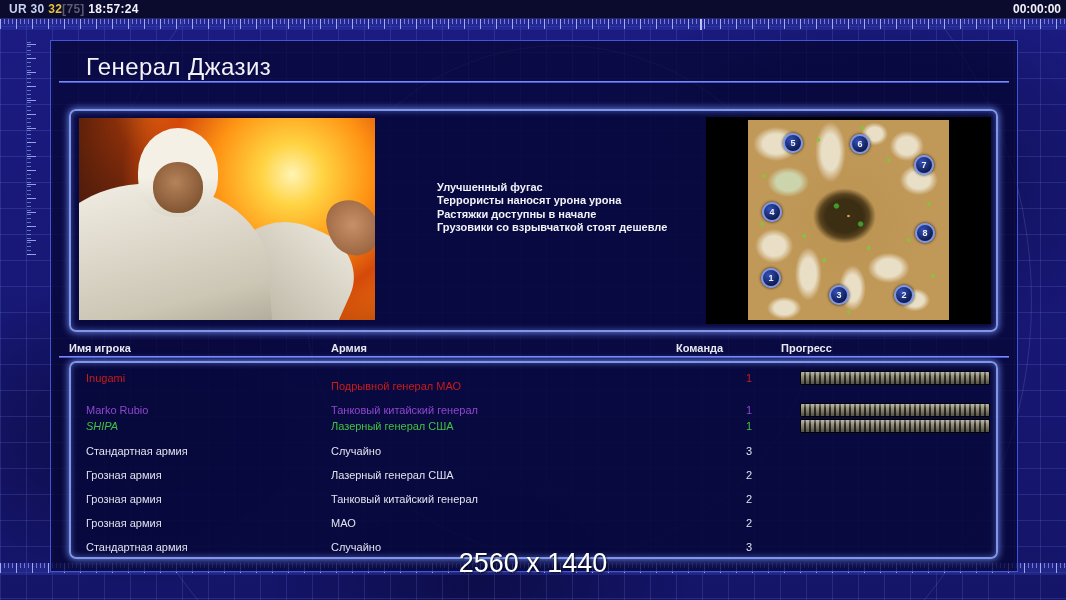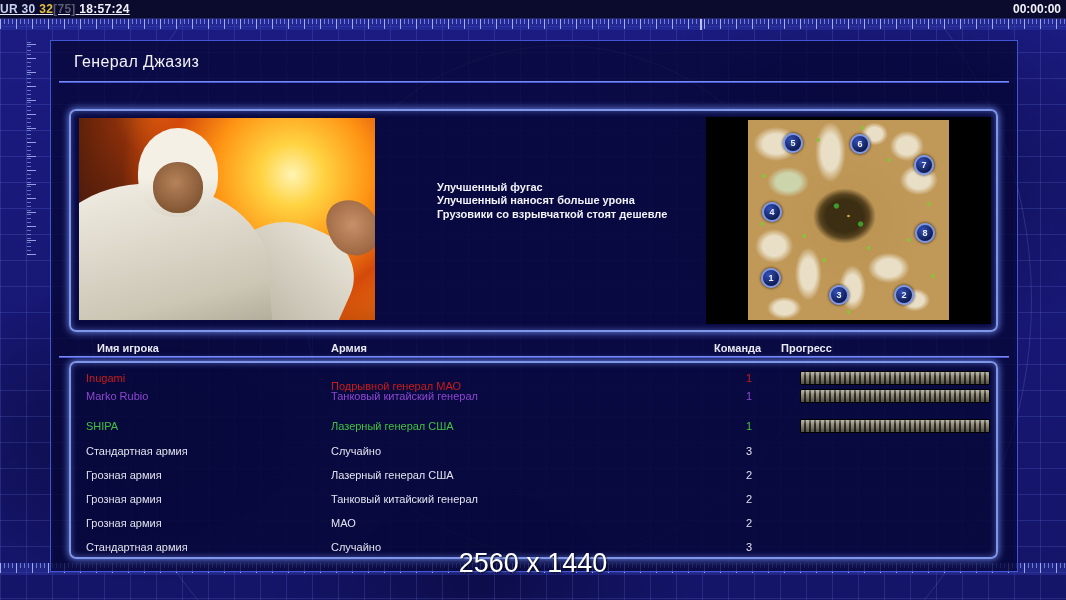--- a/index.html
+++ b/index.html
@@ -29,31 +29,31 @@
   .vruler{position:absolute;left:27px;top:40px;width:10px;height:215px;}
   .vruler::before{content:"";position:absolute;top:0;bottom:0;left:0;width:9px;
     background:repeating-linear-gradient(0deg,rgba(175,192,255,.8) 0 1px,transparent 1px 14px);}
   .vruler::after{content:"";position:absolute;top:0;bottom:0;left:0;width:4px;
     background:repeating-linear-gradient(0deg,rgba(165,182,250,.55) 0 1px,transparent 1px 4px);}
 
   
   .top-bar{position:absolute;left:0;top:0;width:100%;height:18px;background:#0b0b2e;
     border-bottom:1px solid #272768;display:flex;justify-content:space-between;align-items:center;
     font-size:12px;font-weight:bold;color:#e9e9f6;}
-  .tb-left{padding-left:0;letter-spacing:.3px;text-decoration:underline;}
+  .tb-left{padding-left:9px;letter-spacing:.3px;}
   .tb-left .perf{color:#c9d2ee;}
   .tb-left .fps{color:#e3c23a;}
   .tb-left .fpsmax{color:#5a5a72;}
   .tb-left .clock{color:#f2f2fa;}
   .tb-right{padding-right:5px;color:#f2f2fa;}
 
   
   .main-panel{position:absolute;left:50px;top:40px;width:966px;height:530px;
     border:1px solid #4156d6;background:rgba(7,7,54,.78);}
-  .page-title{position:absolute;left:23px;top:12px;font-size:16px;color:#f2f2f7;letter-spacing:.4px;}
+  .page-title{position:absolute;left:35px;top:12px;font-size:24px;color:#f2f2f7;letter-spacing:.4px;}
   .title-rule{position:absolute;left:8px;right:8px;top:40px;height:2px;
     background:linear-gradient(180deg,#93a4ff,#2c3cc2);}
 
   
   .glow-panel{position:absolute;border:2px solid #8096e8;border-radius:7px;
     background:rgba(7,9,62,.55);
     box-shadow:0 0 7px 1px rgba(110,140,240,.85), inset 0 0 6px rgba(120,150,255,.55);}
   .info-panel{left:18px;top:68px;width:925px;height:219px;}
   .table-panel{left:18px;top:320px;width:925px;height:194px;}
 
@@ -116,21 +116,21 @@
       radial-gradient(ellipse 8% 6% at 83% 90%,   #e9dfc6 0 55%, transparent 95%),
       radial-gradient(ellipse 9% 6% at 18% 94%,   #e9dfc6 0 55%, transparent 95%),
       radial-gradient(ellipse 50% 50% at 50% 50%, rgba(176,136,72,.35), transparent 80%);}
   .marker{position:absolute;width:16px;height:16px;border-radius:50%;transform:translate(-50%,-50%);
     background:radial-gradient(circle at 35% 30%, #3450b8, #0e1a4c 75%);
     border:2px solid #7e96e8;box-shadow:0 0 3px rgba(0,0,0,.9);
     color:#eef2ff;font-size:9px;font-weight:bold;display:flex;align-items:center;justify-content:center;}
 
   
   .col-head{position:absolute;top:301px;font-size:11px;font-weight:bold;color:#e9e9f2;white-space:nowrap;}
-  .h-player{left:46px;} .h-army{left:280px;} .h-team{left:663px;} .h-progress{left:730px;}
+  .h-player{left:18px;} .h-army{left:280px;} .h-team{left:625px;} .h-progress{left:730px;}
   .head-rule{position:absolute;left:8px;right:8px;top:315px;height:2px;
     background:linear-gradient(180deg,#93a4ff,#2c3cc2);}
 
   
   .rows{position:absolute;inset:2px;}
   .trow{position:absolute;left:0;right:0;height:24px;}
   .trow span{position:absolute;top:50%;transform:translateY(-50%);font-size:11px;white-space:nowrap;}
   .c-player{left:13px;}
   .c-army{left:258px;}
   .c-team{left:656px;width:40px;text-align:center;}
@@ -172,21 +172,22 @@
       <div class="portrait">
         <div class="p-fire"></div>
         <div class="p-arm"></div>
         <div class="p-robe"></div>
         <div class="p-head"></div>
         <div class="p-face"></div>
         <div class="p-hand"></div>
       </div>
       <div class="abilities">
           <div class="ability">Улучшенный фугас</div>
-          <div class="ability">Улучшенный наносят больше урона</div>
+          <div class="ability">Террористы наносят урона урона</div>
+          <div class="ability">Растяжки доступны в начале</div>
           <div class="ability">Грузовики со взрывчаткой стоят дешевле</div>
         </div>
       <div class="map-box">
         <div class="map-img"></div>
       <div class="marker" style="left: 65px; top: 161px;">1</div>
           <div class="marker" style="left: 198px; top: 178px;">2</div>
           <div class="marker" style="left: 133px; top: 178px;">3</div>
           <div class="marker" style="left: 66px; top: 95px;">4</div>
           <div class="marker" style="left: 87px; top: 26px;">5</div>
           <div class="marker" style="left: 154px; top: 27px;">6</div>
@@ -204,30 +205,30 @@
     <div class="glow-panel table-panel">
       <div class="rows">
           <div class="trow" style="top: 1px;">
             <span class="c-player" style="color: rgb(204, 26, 26);">Inugami</span>
             <span class="c-army" style="color: rgb(204, 26, 26); margin-top: 8px;">Подрывной генерал МАО</span>
             <span class="c-team" style="color: rgb(204, 26, 26);">1</span>
             <div class="pbar">
               <div class="pfill" style="width: 100%;"></div>
             </div>
           </div>
-          <div class="trow" style="top: 19px;">
+          <div class="trow" style="top: 33px;">
             <span class="c-player" style="color: rgb(143, 70, 210);">Marko Rubio</span>
             <span class="c-army" style="color: rgb(143, 70, 210);">Танковый китайский генерал</span>
             <span class="c-team" style="color: rgb(143, 70, 210);">1</span>
             <div class="pbar">
               <div class="pfill" style="width: 100%;"></div>
             </div>
           </div>
           <div class="trow" style="top: 49.4px;">
-            <span class="c-player" style="color: rgb(63, 196, 63);">SHIPA</span>
+            <span class="c-player" style="color: rgb(63, 196, 63); font-style: italic;">SHIPA</span>
             <span class="c-army" style="color: rgb(63, 196, 63);">Лазерный генерал США</span>
             <span class="c-team" style="color: rgb(63, 196, 63);">1</span>
             <div class="pbar">
               <div class="pfill" style="width: 100%;"></div>
             </div>
           </div>
           <div class="trow" style="top: 73.6px;">
             <span class="c-player" style="color: rgb(226, 226, 238);">Стандартная армия</span>
             <span class="c-army" style="color: rgb(226, 226, 238);">Случайно</span>
             <span class="c-team" style="color: rgb(226, 226, 238);">3</span>

